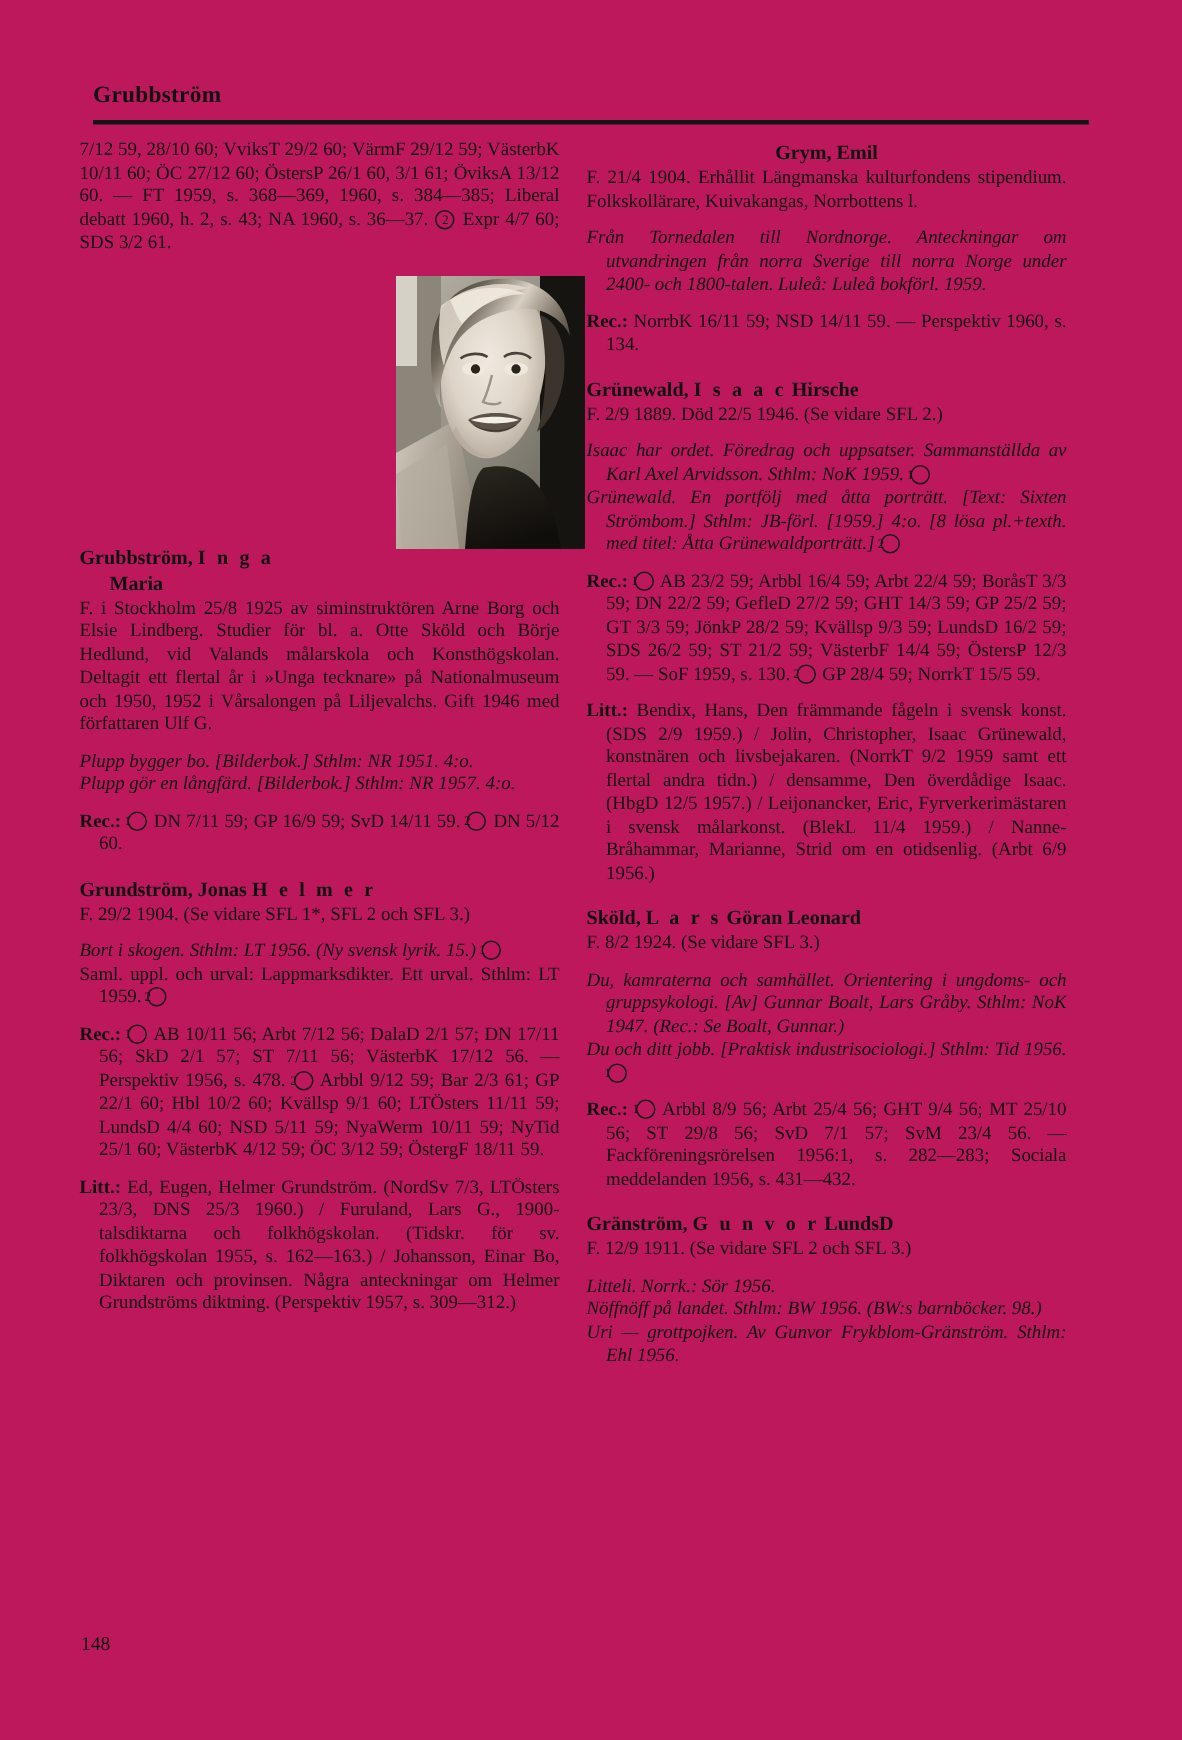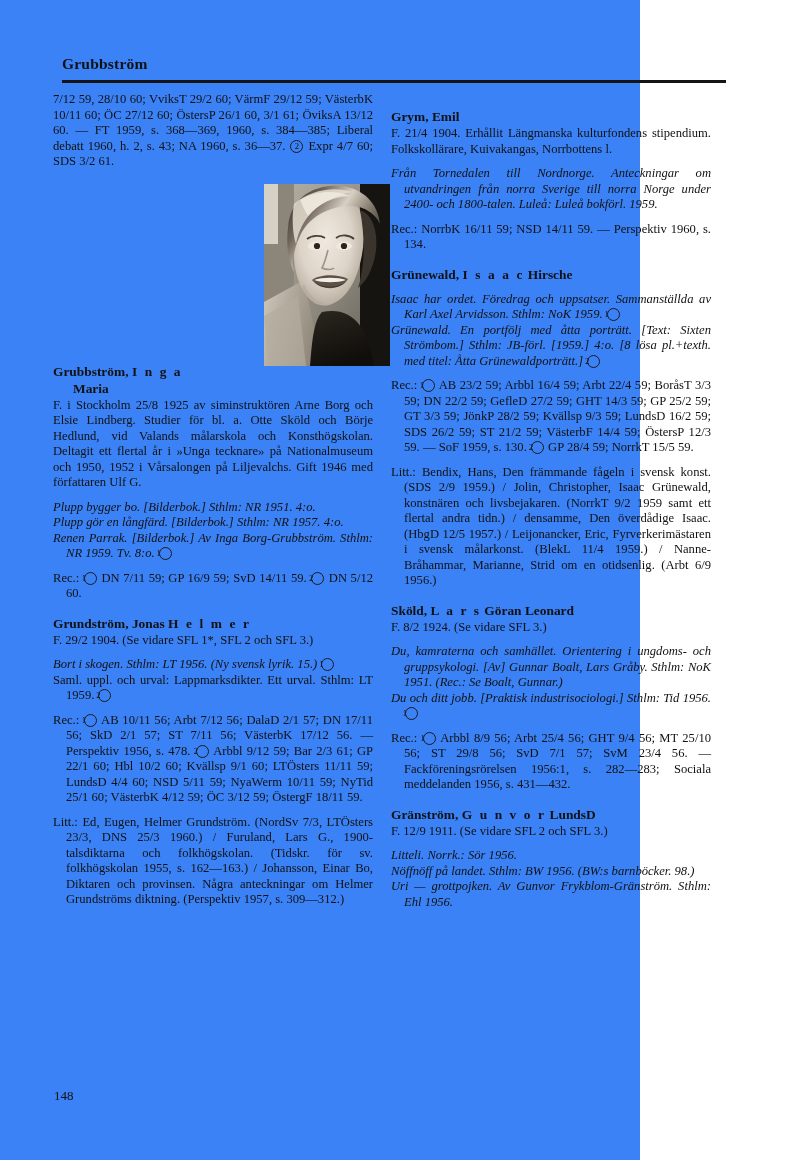--- a/index.html
+++ b/index.html
@@ -11,23 +11,23 @@
     width: 788px;
     height: 1160px;
     font-family: "Liberation Serif", "DejaVu Serif", serif;
     color: #111111;
     position: relative;
     overflow: hidden;
   }
   .page {
     position: absolute;
     left: 0; top: 0;
-    width: 640px;
+    width: 788px;
     height: 1160px;
-    background: #3b82f6;
+    background: #be185d;
   }
   .running-head {
     position: absolute;
     left: 62px;
     top: 55px;
     font-size: 15.5px;
     font-weight: bold;
     letter-spacing: 0.2px;
   }
   .head-rule {
@@ -58,38 +58,38 @@
     hyphens: none;
   }
   .entry-head {
     font-size: 13.4px;
     font-weight: bold;
     line-height: 17px;
     margin-top: 13px;
     margin-bottom: 1px;
     text-align: left;
   }
-  .entry-head.first { margin-top: 16px; }
+  .entry-head.first { margin-top: 1px; text-align: center; }
   .sp {
     letter-spacing: 2.1px;
   }
   .bio {
     text-align: justify;
   }
   .work {
     text-indent: -13px;
     padding-left: 13px;
     margin-top: 9px;
   }
   .work + .work { margin-top: 0; }
   .work i, .bio i, .refs i { font-style: italic; }
   .refs {
     margin-top: 9px;
   }
-  .refs b, .work b { font-weight: normal; }
+  .refs b, .work b { font-weight: bold; }
   .circ {
     display: inline-block;
     border: 1px solid #1a1a1a;
     border-radius: 50%;
     width: 11px;
     height: 11px;
     line-height: 10px;
     text-align: center;
     font-size: 8.6px;
     vertical-align: 1px;
@@ -191,21 +191,20 @@
       <div style="height:180px"></div>
 
       <div class="entry-head">
         <span>Grubbström, </span><span class="sp">I n g a</span><br>
         <span style="padding-left:20px">Maria</span>
       </div>
       <p class="bio">F. i Stockholm 25/8 1925 av siminstruktören Arne Borg och Elsie Lindberg. Studier för bl. a. Otte Sköld och Börje Hedlund, vid Valands målarskola och Konsthögskolan. Deltagit ett flertal år i »Unga tecknare» på Nationalmuseum och 1950, 1952 i Vårsalongen på Liljevalchs. Gift 1946 med författaren Ulf G.</p>
 
       <p class="work"><i>Plupp bygger bo. [Bilderbok.] Sthlm: NR 1951. 4:o.</i></p>
       <p class="work"><i>Plupp gör en långfärd. [Bilderbok.] Sthlm: NR 1957. 4:o.</i></p>
-      <p class="work"><i>Renen Parrak. [Bilderbok.] Av Inga Borg-Grubbström. Sthlm: NR 1959. Tv. 8:o. <span class="circ">1</span></i></p>
 
       <p class="refs hang"><b>Rec.:</b> <span><span class="circ">1</span> DN 7/11 59; GP 16/9 59; SvD 14/11 59. <span class="circ">2</span> DN 5/12 60.</span></p>
 
       <div class="entry-head">
         <span>Grundström, </span><span>Jonas </span><span class="sp">H e l m e r</span>
       </div>
       <p class="bio">F. 29/2 1904. (Se vidare SFL 1*, SFL 2 och SFL 3.)</p>
 
       <p class="work"><i>Bort i skogen. Sthlm: LT 1956. (Ny svensk lyrik. 15.) <span class="circ">1</span></i></p>
       <p class="work"><span>Saml. uppl. och urval: Lappmarksdikter. Ett urval. Sthlm: LT 1959. <span class="circ">2</span></span></p>
@@ -221,30 +220,31 @@
       <div class="entry-head first">
         <span>Grym, Emil</span>
       </div>
       <p class="bio">F. 21/4 1904. Erhållit Längmanska kulturfondens stipendium. Folkskollärare, Kuivakangas, Norrbottens l.</p>
       <p class="work"><i>Från Tornedalen till Nordnorge. Anteckningar om utvandringen från norra Sverige till norra Norge under 2400- och 1800-talen. Luleå: Luleå bokförl. 1959.</i></p>
       <p class="refs hang"><b>Rec.:</b> <span>NorrbK 16/11 59; NSD 14/11 59. — Perspektiv 1960, s. 134.</span></p>
 
       <div class="entry-head">
         <span>Grünewald, </span><span class="sp">I s a a c</span><span> Hirsche</span>
       </div>
+      <p class="bio">F. 2/9 1889. Död 22/5 1946. (Se vidare SFL 2.)</p>
       <p class="work"><i>Isaac har ordet. Föredrag och uppsatser. Sammanställda av Karl Axel Arvidsson. Sthlm: NoK 1959. <span class="circ">1</span></i></p>
       <p class="work"><i>Grünewald. En portfölj med åtta porträtt. [Text: Sixten Strömbom.] Sthlm: JB-förl. [1959.] 4:o. [8 lösa pl.+texth. med titel: Åtta Grünewaldporträtt.] <span class="circ">2</span></i></p>
       <p class="refs hang"><b>Rec.:</b> <span><span class="circ">1</span> AB 23/2 59; Arbbl 16/4 59; Arbt 22/4 59; BoråsT 3/3 59; DN 22/2 59; GefleD 27/2 59; GHT 14/3 59; GP 25/2 59; GT 3/3 59; JönkP 28/2 59; Kvällsp 9/3 59; LundsD 16/2 59; SDS 26/2 59; ST 21/2 59; VästerbF 14/4 59; ÖstersP 12/3 59. — SoF 1959, s. 130. <span class="circ">2</span> GP 28/4 59; NorrkT 15/5 59.</span></p>
       <p class="refs hang"><b>Litt.:</b> <span>Bendix, Hans, Den främmande fågeln i svensk konst. (SDS 2/9 1959.) / Jolin, Christopher, Isaac Grünewald, konstnären och livsbejakaren. (NorrkT 9/2 1959 samt ett flertal andra tidn.) / densamme, Den överdådige Isaac. (HbgD 12/5 1957.) / Leijonancker, Eric, Fyrverkerimästaren i svensk målarkonst. (BlekL 11/4 1959.) / Nanne-Bråhammar, Marianne, Strid om en otidsenlig. (Arbt 6/9 1956.)</span></p>
 
       <div class="entry-head">
         <span>Sköld, </span><span class="sp">L a r s</span><span> Göran Leonard</span>
       </div>
       <p class="bio">F. 8/2 1924. (Se vidare SFL 3.)</p>
-      <p class="work"><i>Du, kamraterna och samhället. Orientering i ungdoms- och gruppsykologi. [Av] Gunnar Boalt, Lars Gråby. Sthlm: NoK 1951. (Rec.: Se Boalt, Gunnar.)</i></p>
+      <p class="work"><i>Du, kamraterna och samhället. Orientering i ungdoms- och gruppsykologi. [Av] Gunnar Boalt, Lars Gråby. Sthlm: NoK 1947. (Rec.: Se Boalt, Gunnar.)</i></p>
       <p class="work"><i>Du och ditt jobb. [Praktisk industrisociologi.] Sthlm: Tid 1956. <span class="circ">1</span></i></p>
       <p class="refs hang"><b>Rec.:</b> <span><span class="circ">1</span> Arbbl 8/9 56; Arbt 25/4 56; GHT 9/4 56; MT 25/10 56; ST 29/8 56; SvD 7/1 57; SvM 23/4 56. — Fackföreningsrörelsen 1956:1, s. 282—283; Sociala meddelanden 1956, s. 431—432.</span></p>
 
       <div class="entry-head">
         <span>Gränström, </span><span class="sp">G u n v o r</span><span> LundsD</span>
       </div>
       <p class="bio">F. 12/9 1911. (Se vidare SFL 2 och SFL 3.)</p>
       <p class="work"><i>Litteli. Norrk.: Sör 1956.</i></p>
       <p class="work"><i>Nöffnöff på landet. Sthlm: BW 1956. (BW:s barnböcker. 98.)</i></p>
       <p class="work"><i>Uri — grottpojken. Av Gunvor Frykblom-Gränström. Sthlm: Ehl 1956.</i></p>

